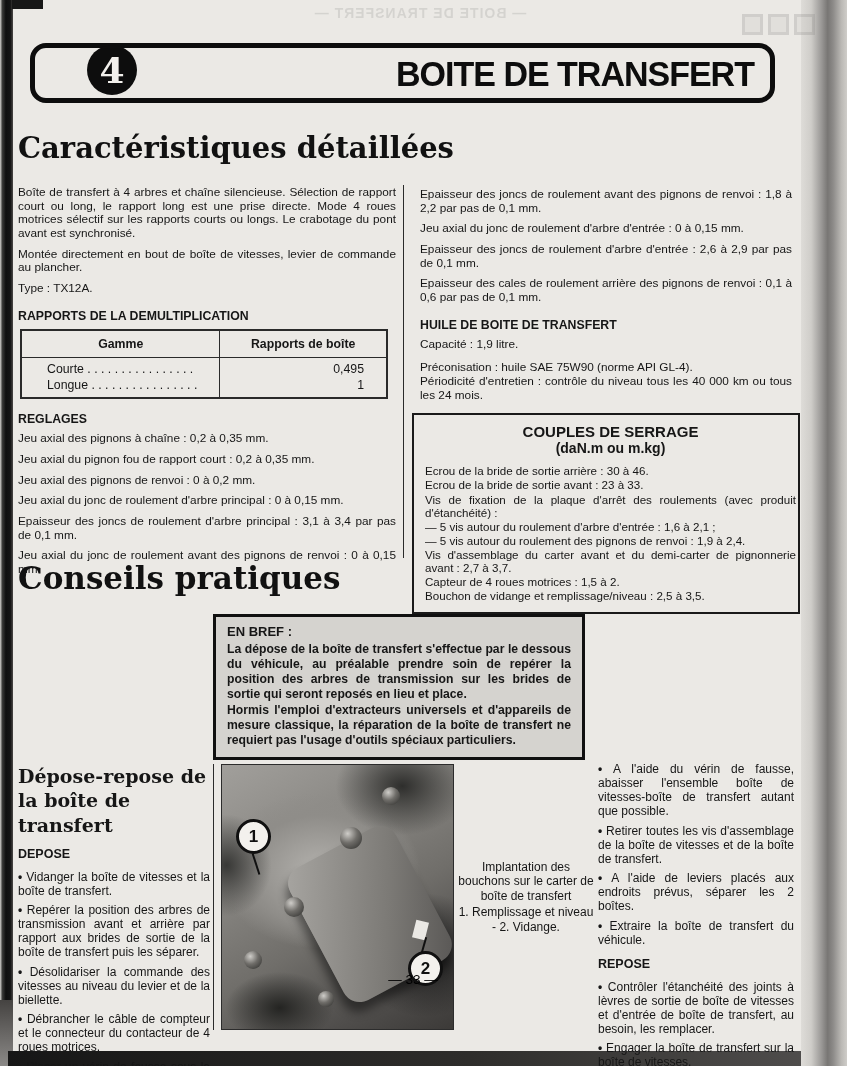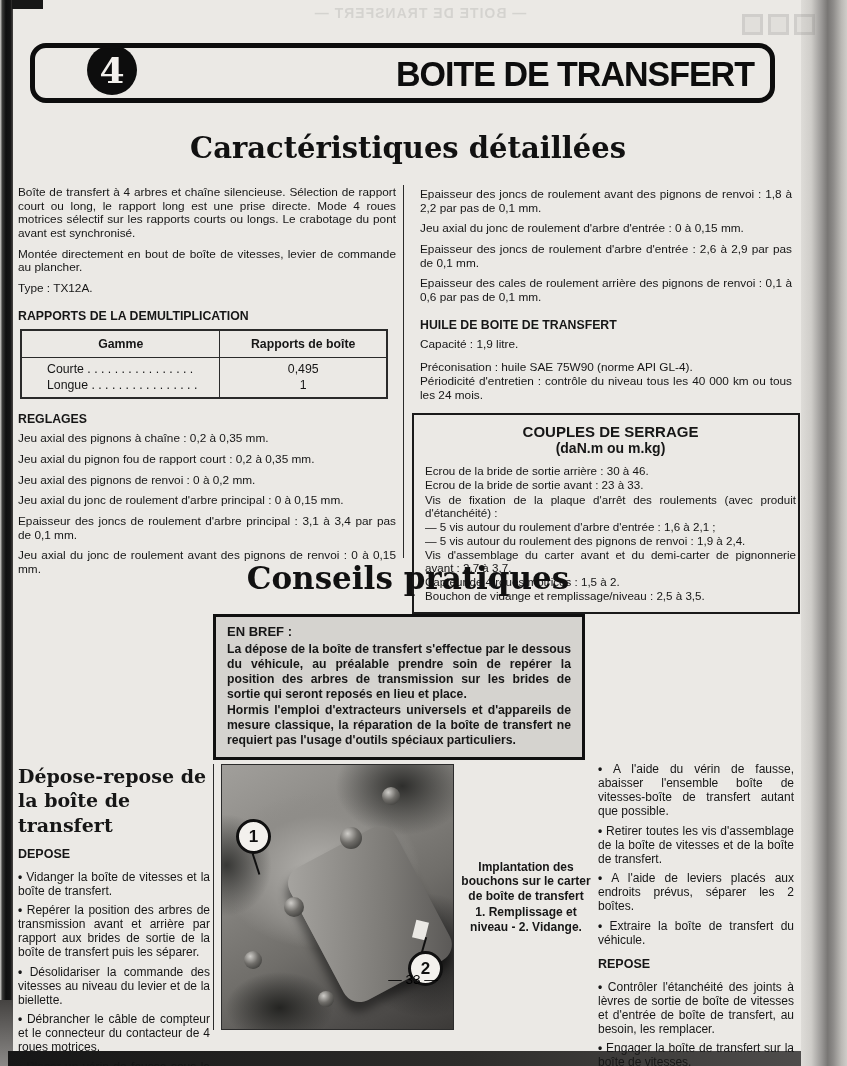--- a/index.html
+++ b/index.html
@@ -30,41 +30,41 @@
   
   .header-box{position:absolute;left:30px;top:43px;width:735px;height:50px;
     border:5px solid #0d0d0d;border-radius:16px;background:#ebe9e5;}
   .chapter-badge{position:absolute;left:52px;top:-3px;width:50px;height:50px;border-radius:50%;
     background:#0d0d0d;color:#f2f0ec;display:flex;align-items:center;justify-content:center;
     font-family:"DejaVu Serif",serif;font-weight:bold;font-size:36px;}
   .doc-title{position:absolute;left:350px;top:6px;width:380px;text-align:center;
     font-weight:bold;font-size:34px;letter-spacing:-1px;color:#0d0d0d;transform:scaleY(1.05);}
 
   
-  .h-serif{position:absolute;left:18px;width:780px;text-align:center;
+  .h-serif{position:absolute;left:18px;width:780px;text-align:left;
     font-family:"DejaVu Serif",serif;font-weight:bold;color:#111;}
   .h-caract{top:131px;font-size:29px;}
   .h-conseils{top:560px;font-size:31px;}
 
   
   .col{position:absolute;font-size:11.8px;line-height:1.16;text-align:justify;}
   .col p{margin:0 0 7px 0;}
   .col-left{left:18px;top:186px;width:378px;}
   .col-right{left:420px;top:188px;width:372px;}
   .divider-v1{position:absolute;left:403px;top:185px;width:1px;height:373px;background:#2a2a2a;}
 
   .subhead{font-weight:bold;font-size:12.3px;margin:13px 0 6px 0 !important;text-align:left;}
 
   
   table.ratios{border-collapse:collapse;width:368px;margin:4px 0 10px 2px;background:#ebe9e5;}
   table.ratios th,table.ratios td{border:1px solid #2a2a2a;font-size:12.3px;padding:4px 22px;}
   table.ratios{border:2px solid #2a2a2a;}
   table.ratios th{font-weight:bold;text-align:center;padding:6px 4px;}
   td.cell-gamme div{text-align:left;padding-left:3px;line-height:1.25;white-space:nowrap;overflow:hidden;}
-  td.cell-rapport div{text-align:center;line-height:1.25;}
+  td.cell-rapport div{text-align:right;line-height:1.25;}
 
   
   .couples{border:2px solid #1a1a1a;margin:10px -8px 0 -8px;padding:7px 2px 9px 11px;}
   .couples .c-title{font-weight:bold;font-size:15px;text-align:center;margin:2px 0 0 0;}
   .couples .c-sub{font-weight:bold;font-size:14px;text-align:center;margin:0 0 8px 0;}
   .couples p{margin:0 0 1px 0;font-size:11.6px;line-height:1.13;}
 
   
   .enbref{position:absolute;left:213px;top:614px;width:344px;
     background:#d5d3cf;border:3px solid #101010;padding:7px 11px 9px 11px;}
@@ -93,21 +93,21 @@
   .bolt{position:absolute;border-radius:50%;background:radial-gradient(circle at 35% 30%,#cfcdc9 0%,#6f6d69 45%,#2a2a28 100%);}
   .flange{position:absolute;left:38%;top:28%;width:120px;height:150px;transform:rotate(-28deg);
     background:linear-gradient(120deg,#a8a6a2,#7c7a76 60%,#585654);border-radius:18px;box-shadow:-6px 8px 10px rgba(0,0,0,.45);}
   .callout{position:absolute;width:29px;height:29px;border-radius:50%;background:#f3f1ed;border:3px solid #101010;
     display:flex;align-items:center;justify-content:center;font-weight:bold;font-size:17px;color:#101010;}
   .leader{position:absolute;width:2px;background:#101010;}
   .tag-white{position:absolute;left:192px;top:156px;width:13px;height:18px;background:#eae8e4;transform:rotate(14deg);}
 
   
   .fig-caption{position:absolute;left:458px;top:860px;width:136px;text-align:center;
-    font-weight:bold;font-size:12px;line-height:1.2;}
+    font-weight:normal;font-size:12px;line-height:1.2;}
   .fig-caption .legend{margin-top:2px;}
   .page-num{position:absolute;left:18px;top:972px;width:790px;text-align:center;font-size:13.5px;color:#000000;}
 </style>
 </head>
 <body>
 
 <div class="paper"></div>
 <div class="edge-left"></div>
 <div class="edge-left-fade"></div>
 <div class="edge-bottom"></div>

